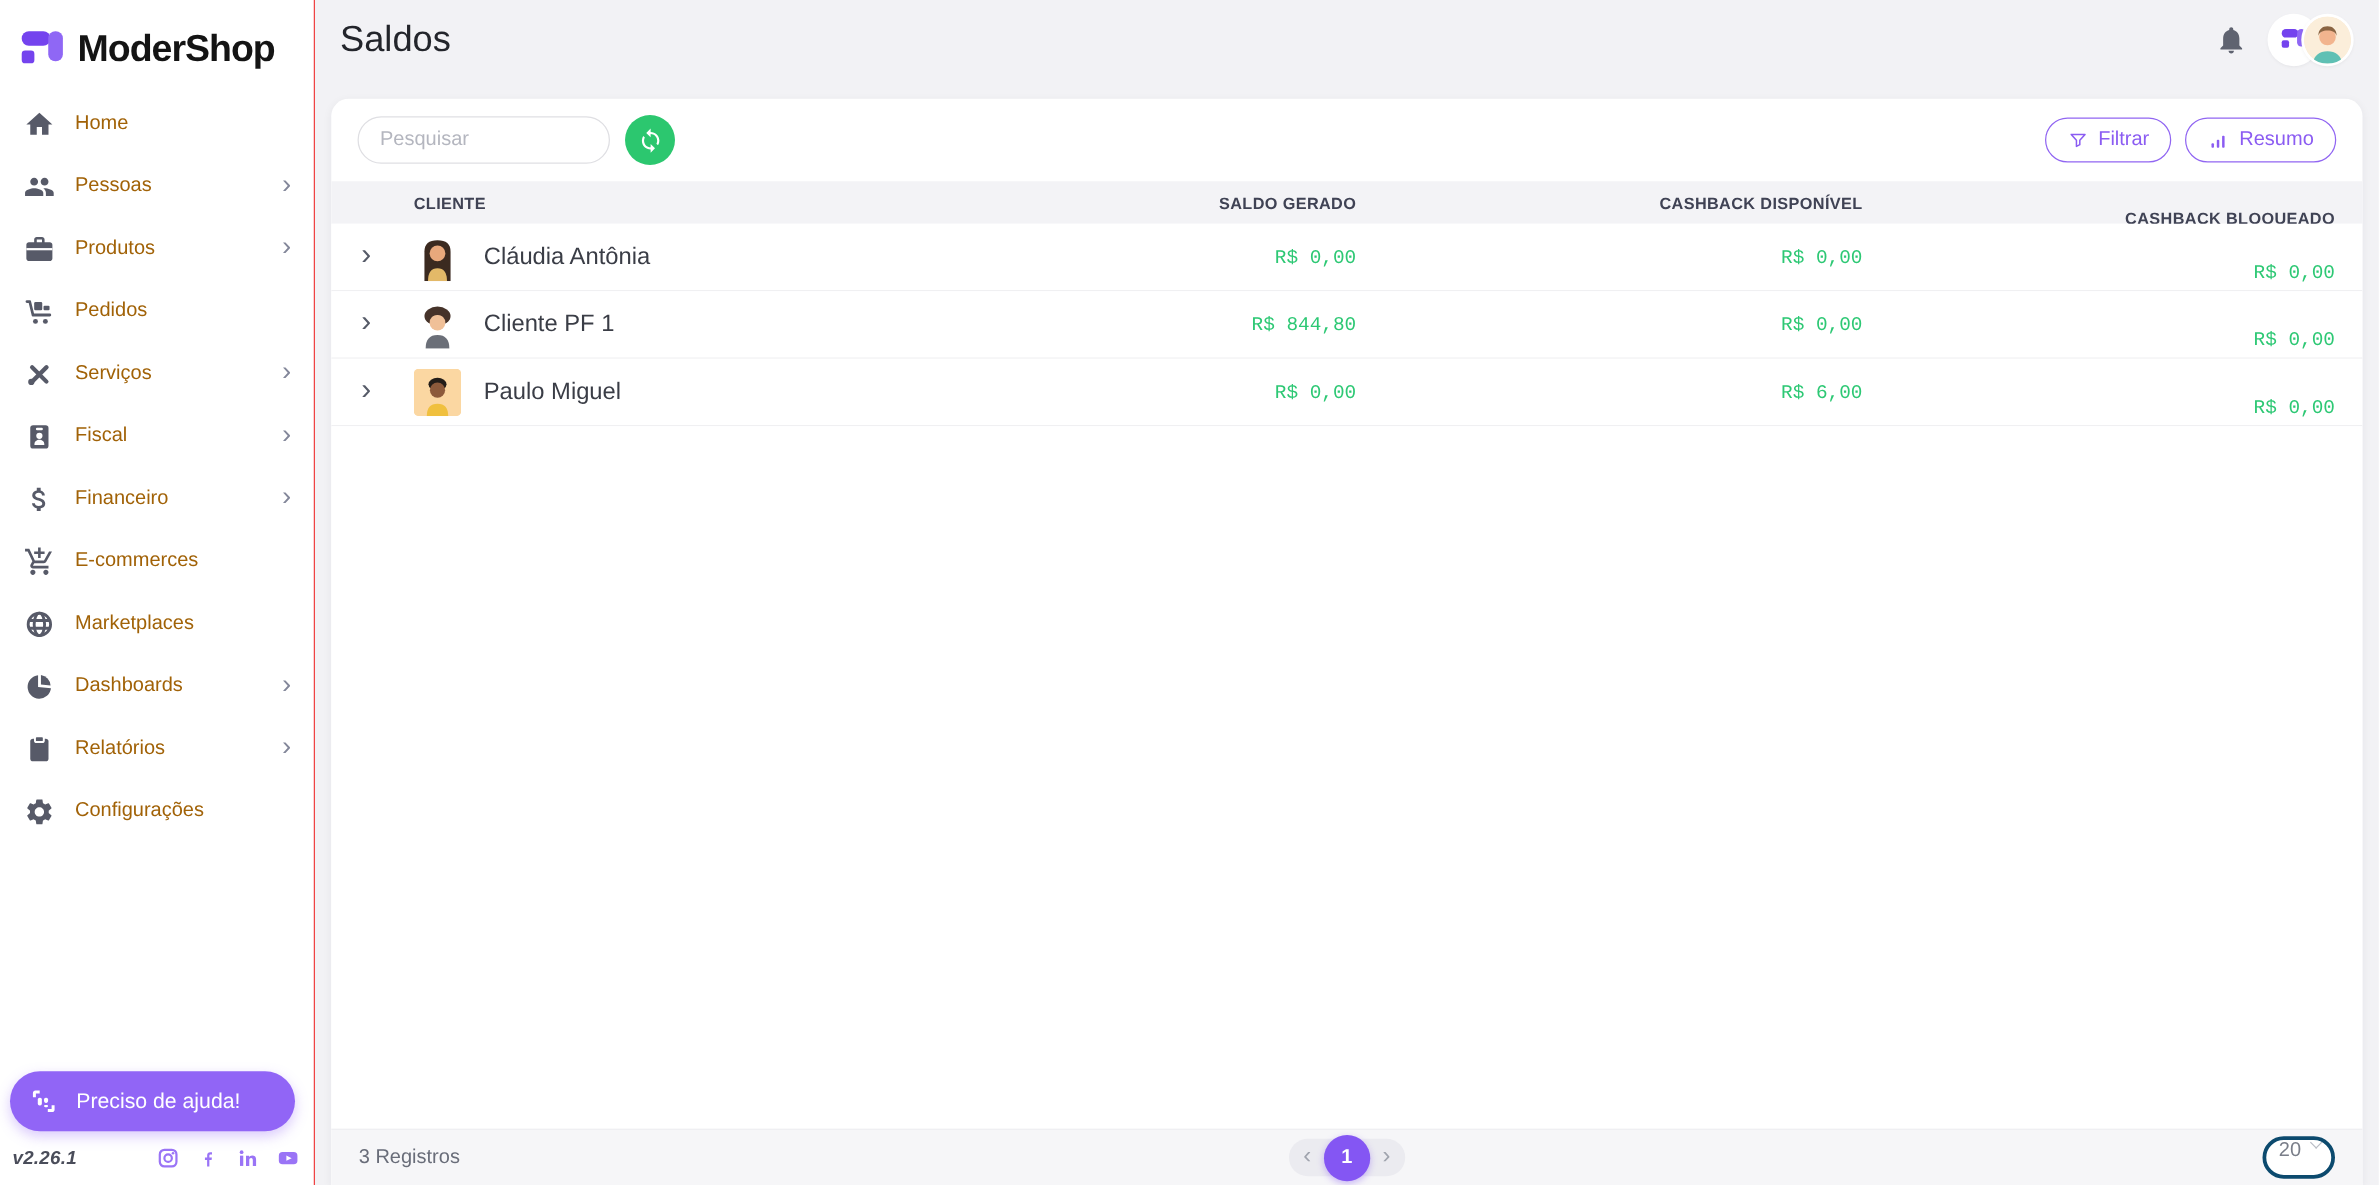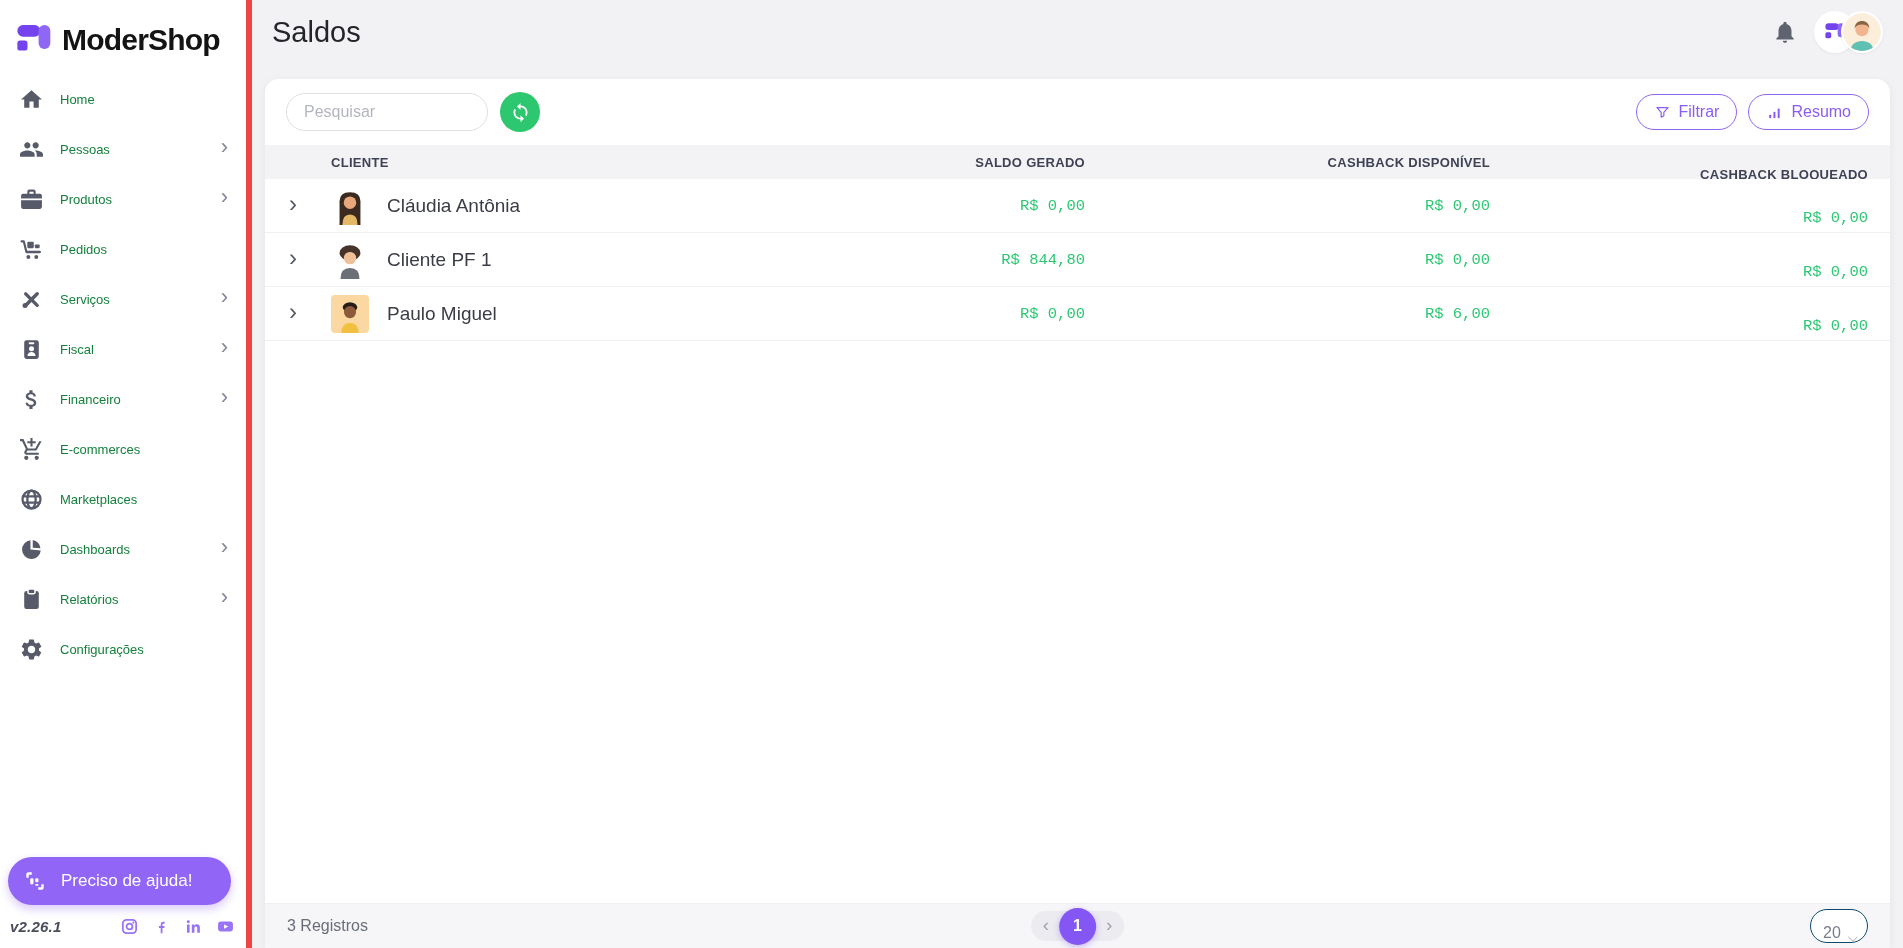--- a/index.html
+++ b/index.html
@@ -6,31 +6,31 @@
   html,body { width:1903px; height:948px; overflow:hidden; }
   body {
     font-family:"Liberation Sans", sans-serif;
     background:#f2f2f5;
     display:flex;
     color:#3a3d46;
   }
   
   .sidebar {
     width:252px; min-width:252px; height:948px;
-    background:#ffffff; border-right:6px solid #ef4444;
+    background:#ffffff; border-right:1px solid #ef4444;
     position:relative; z-index:5;
   }
   .logo-row { display:flex; align-items:center; gap:9px; padding:17px 10px 10px 15px; height:72px; }
   .logo-glyph { width:38px; height:38px; }
   .logo-text { font-size:30px; font-weight:bold; color:#141414; letter-spacing:-0.8px; }
   .menu { padding-top:2px; }
   .menu-item { height:50px; display:flex; align-items:center; padding:0 18px 0 17px; cursor:pointer; }
   .mi-icon { width:28px; display:flex; justify-content:center; align-items:center; margin-right:15px; }
   .mi-icon svg { width:25px; height:25px; }
-  .mi-label { font-size:13px; color:#15803d; }
+  .mi-label { font-size:16px; color:#a16207; }
   .mi-chevron { margin-left:auto; font-size:22px; line-height:1; color:#83879a; font-weight:400; transform:translateY(-2px); }
   .help-button {
     position:absolute; left:8px; right:15px; bottom:43px; height:48px;
     background:#9165f6; border-radius:26px; display:flex; align-items:center;
     padding:0 14px; gap:13px; cursor:pointer; box-shadow:0 4px 10px rgba(145,101,246,.35);
   }
   .help-button svg { width:26px; height:26px; }
   .help-label { color:#ffffff; font-size:17px; }
   .sidebar-bottom {
     position:absolute; left:10px; right:12px; bottom:7px; height:30px;
@@ -111,22 +111,22 @@
     background:#ebebf0; border-radius:20px; height:30px;
     display:flex; align-items:center; padding:0 12px; gap:10px;
   }
   .page-nav { font-size:19px; color:#a0a4ae; cursor:pointer; line-height:1; transform:translateY(-2px); }
   .page-current {
     width:37px; height:37px; border-radius:50%; background:#8456f3; color:#ffffff;
     font-size:16px; font-weight:bold; display:flex; align-items:center; justify-content:center;
     cursor:pointer; box-shadow:0 2px 6px rgba(132,86,243,.4);
   }
   .page-size {
-    margin-left:auto; width:58px; height:34px; background:#ffffff; border:1px solid #0c4a6e;
-    border-radius:17px; display:flex; align-items:flex-end; justify-content:center; gap:7px;
+    margin-left:auto; width:58px; height:34px; background:#ffffff; border:3px solid #0c4a6e;
+    border-radius:17px; display:flex; align-items:flex-start; justify-content:center; gap:7px;
     font-size:16px; color:#7a7e89; cursor:pointer;
   }
   .caret-down {
     width:7px; height:7px; border-right:1.6px solid #b9bcc4; border-bottom:1.6px solid #b9bcc4;
     transform:rotate(45deg) translateY(-2px);
   }
 </style>
 </head>
 <body>
 

